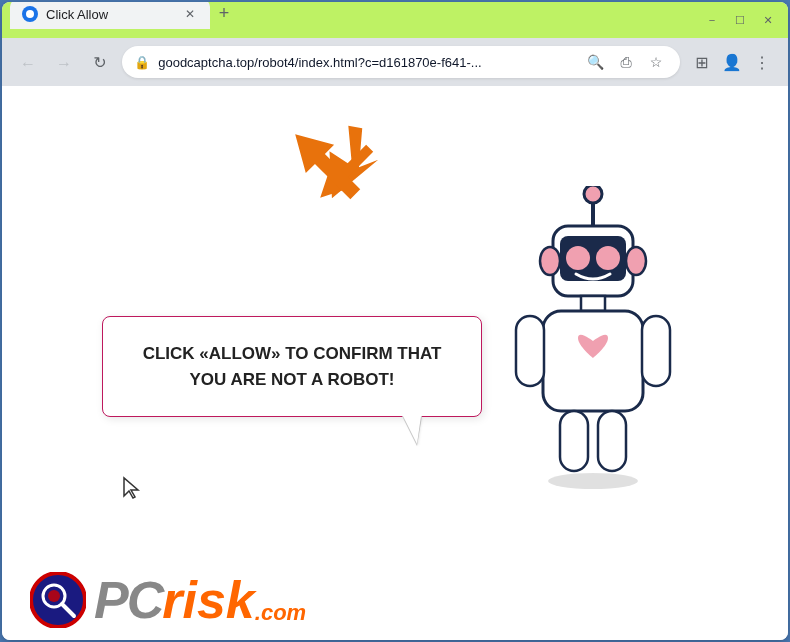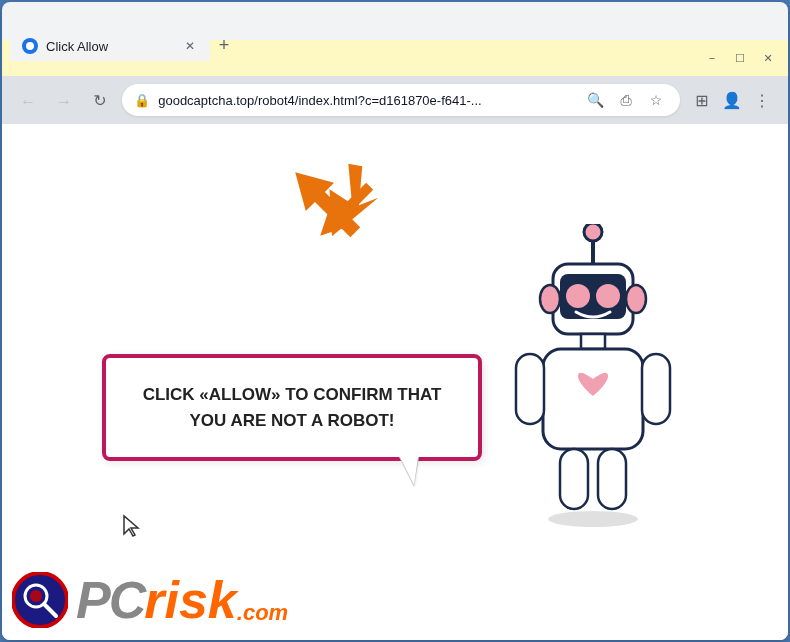--- a/index.html
+++ b/index.html
@@ -19,28 +19,27 @@
       background: #f1f3f4;
       border-radius: 8px;
       overflow: hidden;
       display: flex;
       flex-direction: column;
       box-shadow: 0 2px 10px rgba(0,0,0,0.3);
     }
 
     
     .title-bar {
-      background: #fef9c3;
+      background: #bef264;
       height: 36px;
       display: flex;
       align-items: center;
-      padding: 15px 8px;
+      padding: 9px 8px;
       gap: 4px;
       position: relative;
-      margin-top: 38px;
     }
 
     .tab-bar {
       display: flex;
       align-items: flex-end;
       flex: 1;
       height: 100%;
     }
 
     .tab {
@@ -239,21 +238,21 @@
       height: 100px;
     }
 
     .speech-bubble-container {
       position: relative;
       margin-top: 60px;
     }
 
     .speech-bubble {
       background: white;
-      border: 4px solid #be185d;
+      border: 1px solid #be185d;
       border-radius: 8px;
       padding: 24px 36px;
       max-width: 380px;
       box-shadow: 2px 2px 8px rgba(0,0,0,0.1);
       position: relative;
     }
 
     .speech-bubble::after {
       content: '';
       position: absolute;
@@ -302,21 +301,21 @@
       left: 120px;
       top: 390px;
       font-size: 18px;
       color: #333;
     }
 
     
     .pcrisk-logo {
       position: absolute;
       bottom: 10px;
-      left: 10px;
+      left: 28px;
       display: flex;
       align-items: center;
       gap: 8px;
     }
 
     .logo-text-group {
       display: flex;
       align-items: baseline;
       gap: 0;
     }

